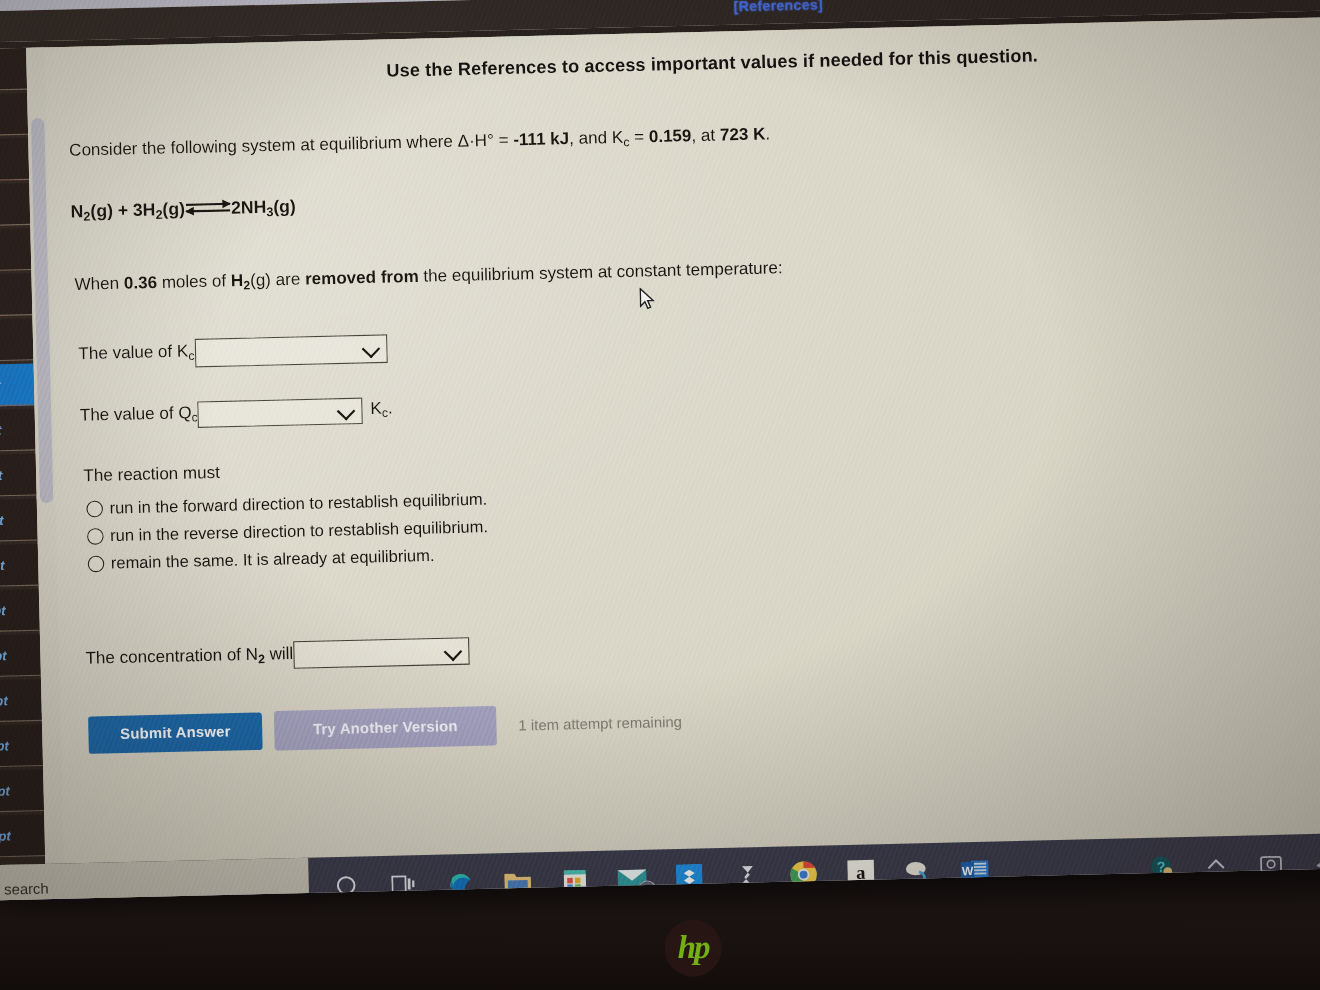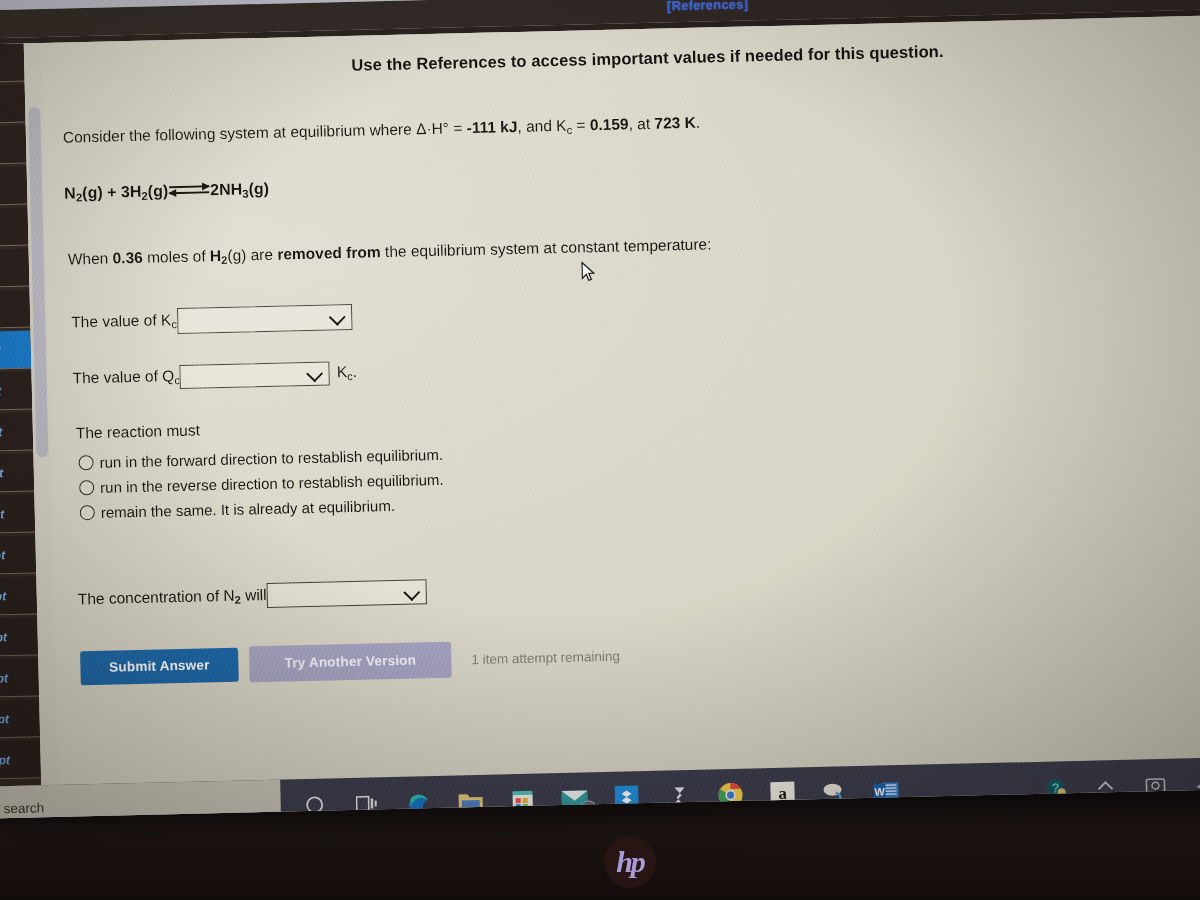--- a/index.html
+++ b/index.html
@@ -26,21 +26,21 @@
     left: 0; top: 800px;
     width: 1200px; height: 100px;
     background: linear-gradient(180deg, #140f0e 0%, #1b1412 35%, #120c0b 100%);
   }
   .hp-logo {
     position: absolute;
     left: 604px; top: 836px;
     width: 52px; height: 52px;
     border-radius: 50%;
     background: #2a1714;
-    color: #c4b5fd;
+    color: #84cc16;
     font-family: "Liberation Serif", serif;
     font-style: italic;
     font-weight: bold;
     font-size: 30px;
     text-align: center;
     line-height: 52px;
     letter-spacing: -2px;
     opacity: .85;
   }
 

